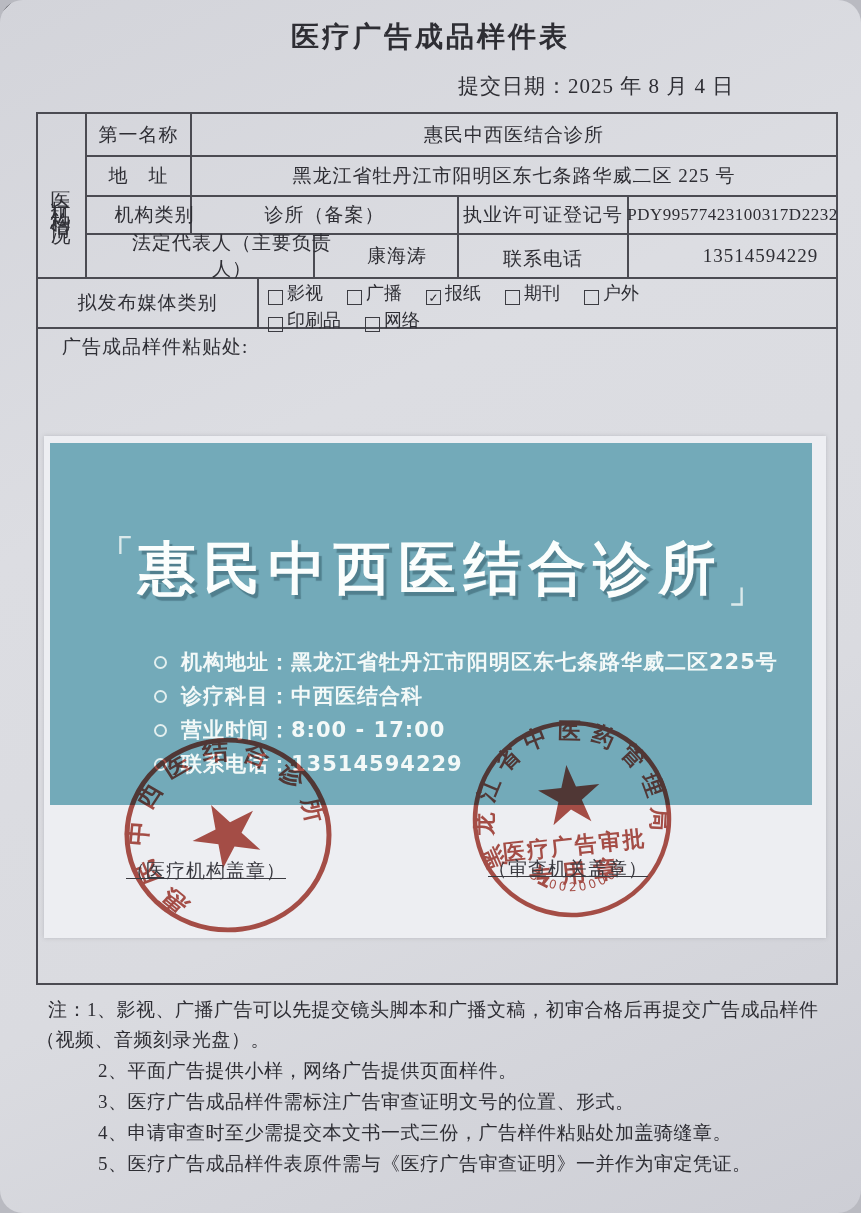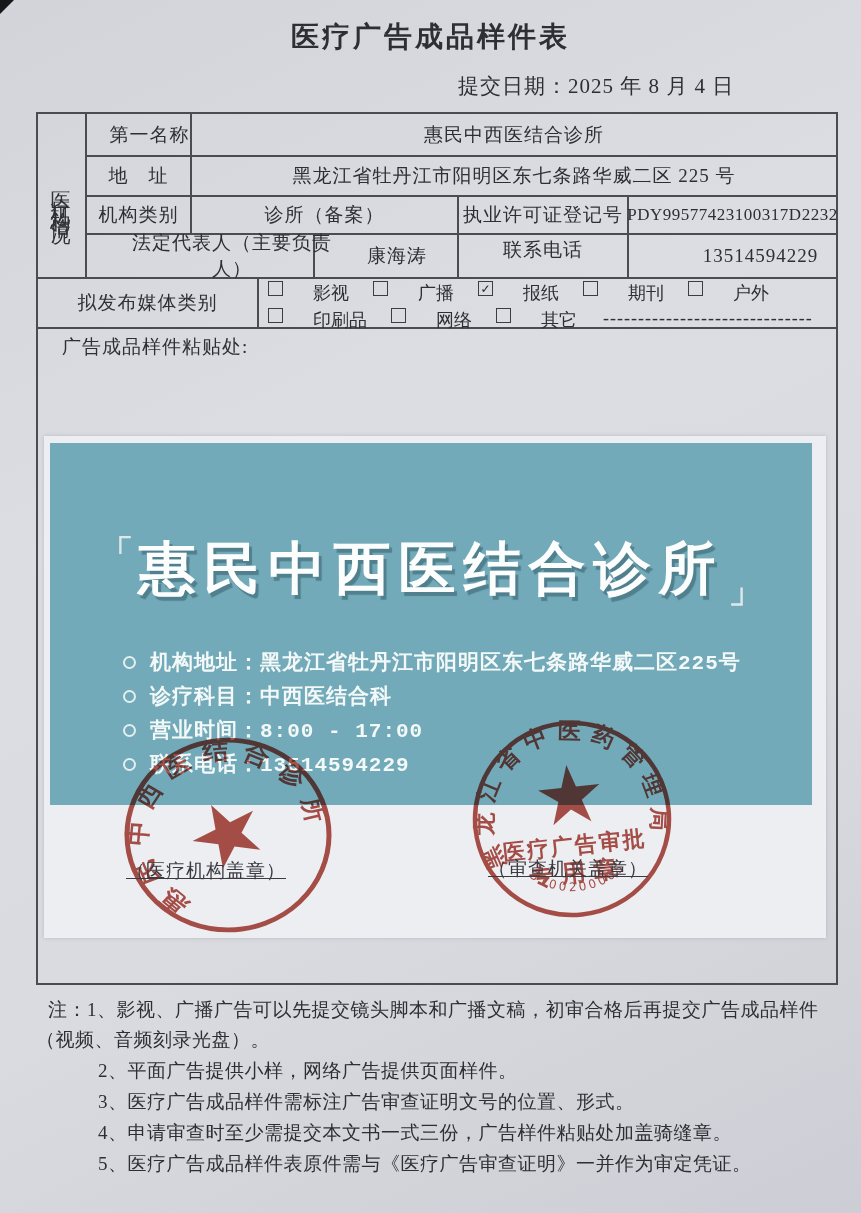--- a/index.html
+++ b/index.html
@@ -1,54 +1,54 @@
 <!DOCTYPE html>
 <html><head>
 <meta charset="utf-8">
 <style>
   html,body{margin:0;padding:0;background:#b9bac1;}
   .page{
     position:relative;width:861px;height:1213px;overflow:hidden;
     background:linear-gradient(155deg,#d3d4da 0%,#dcdde2 35%,#dadbe0 65%,#cdced5 100%);
-    font-family:"Liberation Serif","DejaVu Serif",serif;color:#2e2e34;
+    font-family:"Liberation Serif","DejaVu Serif",serif;color:#2e2e34;border-radius:23px;
   }
   .corner-mark{position:absolute;left:0;top:0;width:0;height:0;
     border-top:14px solid #17171a;border-right:14px solid transparent;}
   .doc-title{position:absolute;left:0;top:18px;width:861px;margin:0;text-align:center;
     font-size:28px;font-weight:700;letter-spacing:3px;}
   .date-line{position:absolute;left:458px;top:72px;font-size:21px;letter-spacing:1px;}
   
   .tline{position:absolute;background:#4b4b52;}
   
   .cell{position:absolute;display:flex;align-items:center;justify-content:center;
     font-size:19px;letter-spacing:1px;text-align:center;}
   .vertical-label{writing-mode:vertical-lr;text-orientation:upright;
     letter-spacing:7px;font-size:20px;}
   .mono-ish{font-size:17px;letter-spacing:0.5px;}
   
   .media-content{position:absolute;left:268px;top:281px;width:560px;font-size:18px;}
   .media-line{display:flex;align-items:center;height:24px;margin-bottom:3px;}
-  .media-opt{display:flex;align-items:flex-start;margin-right:24px;white-space:nowrap;gap:26px;}
+  .media-opt{display:flex;align-items:flex-end;margin-right:24px;white-space:nowrap;}
   .cb{display:inline-flex;align-items:center;justify-content:center;
     width:13px;height:13px;border:1.6px solid #3c3c42;margin-right:4px;
     font-size:12px;line-height:12px;color:#26262b;background:transparent;}
   .dashes{letter-spacing:1px;}
   .paste-label{position:absolute;left:62px;top:334px;font-size:19px;letter-spacing:1px;}
   
   .paste-paper{position:absolute;left:44px;top:436px;width:782px;height:502px;
     background:#edeef2;box-shadow:0 0 4px rgba(90,90,100,.25);}
   .ad-canvas{position:absolute;left:50px;top:443px;width:762px;height:362px;
     font-family:"DejaVu Sans","Liberation Sans",sans-serif;}
   .ad-title-row{position:absolute;left:0;top:88px;width:762px;text-align:center;white-space:nowrap;}
   .ad-title{font-size:57px;font-weight:800;letter-spacing:8px;color:#fbfefd;
     text-shadow:3px 4px 1px rgba(62,105,118,.65);}
   .ad-bracket{font-size:34px;font-weight:700;color:#eef5f4;opacity:.85;display:inline-block;}
   .ad-bracket.open{transform:translateY(-24px);}
   .ad-bracket.close{transform:translateY(14px);}
-  .ad-list{position:absolute;left:73px;top:202px;font-family:Liberation Mono, monospace;}
+  .ad-list{position:absolute;left:104px;top:202px;}
   .ad-item{display:flex;align-items:center;height:34px;color:#f3f9f8;
     font-size:21px;font-weight:700;letter-spacing:1px;white-space:nowrap;}
   .ad-bullet{width:9px;height:9px;border:2px solid #eef6f5;border-radius:50%;
     margin-right:14px;opacity:.9;flex:0 0 auto;}
   
   .stamp{position:absolute;mix-blend-mode:multiply;opacity:.88;}
   .stamp-caption{position:absolute;font-size:19px;letter-spacing:1px;color:#3a3a40;text-decoration:underline;}
   
   .notes{position:absolute;left:36px;top:995px;width:804px;font-size:19px;line-height:30px;}
   .note{margin:0 0 1px 62px;letter-spacing:0.5px;}
@@ -77,34 +77,34 @@
     <div class="tline" style="left:85px;top:112px;width:2px;height:167px;"></div>
     <div class="tline" style="left:190px;top:112px;width:2px;height:123px;"></div>
     <div class="tline" style="left:313px;top:233px;width:2px;height:46px;"></div>
     <div class="tline" style="left:457px;top:195px;width:2px;height:84px;"></div>
     <div class="tline" style="left:627px;top:195px;width:2px;height:84px;"></div>
     <div class="tline" style="left:257px;top:277px;width:2px;height:52px;"></div>
   </div>
 
   <div class="cell vertical-label" style="left:38px;top:114px;width:47px;height:163px;">医疗机构情况</div>
 
-  <div class="cell" style="left:98px;top:114px;width:103px;height:41px;">第一名称</div>
+  <div class="cell" style="left:87px;top:114px;width:103px;height:41px;">第一名称</div>
   <div class="cell" style="left:192px;top:114px;width:644px;height:41px;">惠民中西医结合诊所</div>
 
   <div class="cell" style="left:87px;top:157px;width:103px;height:38px;">地　址</div>
   <div class="cell" style="left:192px;top:157px;width:644px;height:38px;">黑龙江省牡丹江市阳明区东七条路华威二区 225 号</div>
 
-  <div class="cell" style="left:87px;top:197px;width:103px;height:36px;">机构类别</div>
+  <div class="cell" style="left:87px;top:197px;width:103px;height:36px;padding-left:16px;">机构类别</div>
   <div class="cell" style="left:192px;top:197px;width:265px;height:36px;">诊所（备案）</div>
   <div class="cell" style="left:459px;top:197px;width:168px;height:36px;">执业许可证登记号</div>
   <div class="cell mono-ish" style="left:629px;top:197px;width:207px;height:36px;">PDY99577423100317D2232</div>
 
   <div class="cell" style="left:87px;top:235px;width:226px;height:42px;padding-left:32px;">法定代表人（主要负责人）</div>
   <div class="cell" style="left:315px;top:235px;width:164px;height:42px;">康海涛</div>
-  <div class="cell" style="left:459px;top:226px;width:168px;height:48px;">联系电话</div>
+  <div class="cell" style="left:459px;top:235px;width:168px;height:48px;">联系电话</div>
   <div class="cell" style="left:657px;top:235px;width:207px;height:42px;text-align:right;">13514594229</div>
 
   <div class="cell" style="left:38px;top:279px;width:219px;height:48px;">拟发布媒体类别</div>
   <div class="media-content">
     <div class="media-line" id="media-line-1">
         <span class="media-opt">
           <span class="cb"></span>
           <span>影视</span>
         </span>
         <span class="media-opt">
@@ -125,25 +125,20 @@
         </span>
       </div>
     <div class="media-line" id="media-line-2">
         <span class="media-opt">
           <span class="cb"></span>
           <span>印刷品</span>
         </span>
         <span class="media-opt">
           <span class="cb"></span>
           <span>网络</span>
-        </span>
-        <span class="media-opt">
-          <span class="cb"></span>
-          <span>其它</span>
-          <span class="dashes">------------------------------</span>
         </span>
       </div>
   </div>
 
   <div class="paste-label">广告成品样件粘贴处:</div>
 
   <div class="paste-paper"></div>
   <div class="ad-canvas" id="ad-canvas" style="background: rgb(115, 170, 185);">
     <div class="ad-title-row">
       <span class="ad-bracket open">「</span>

